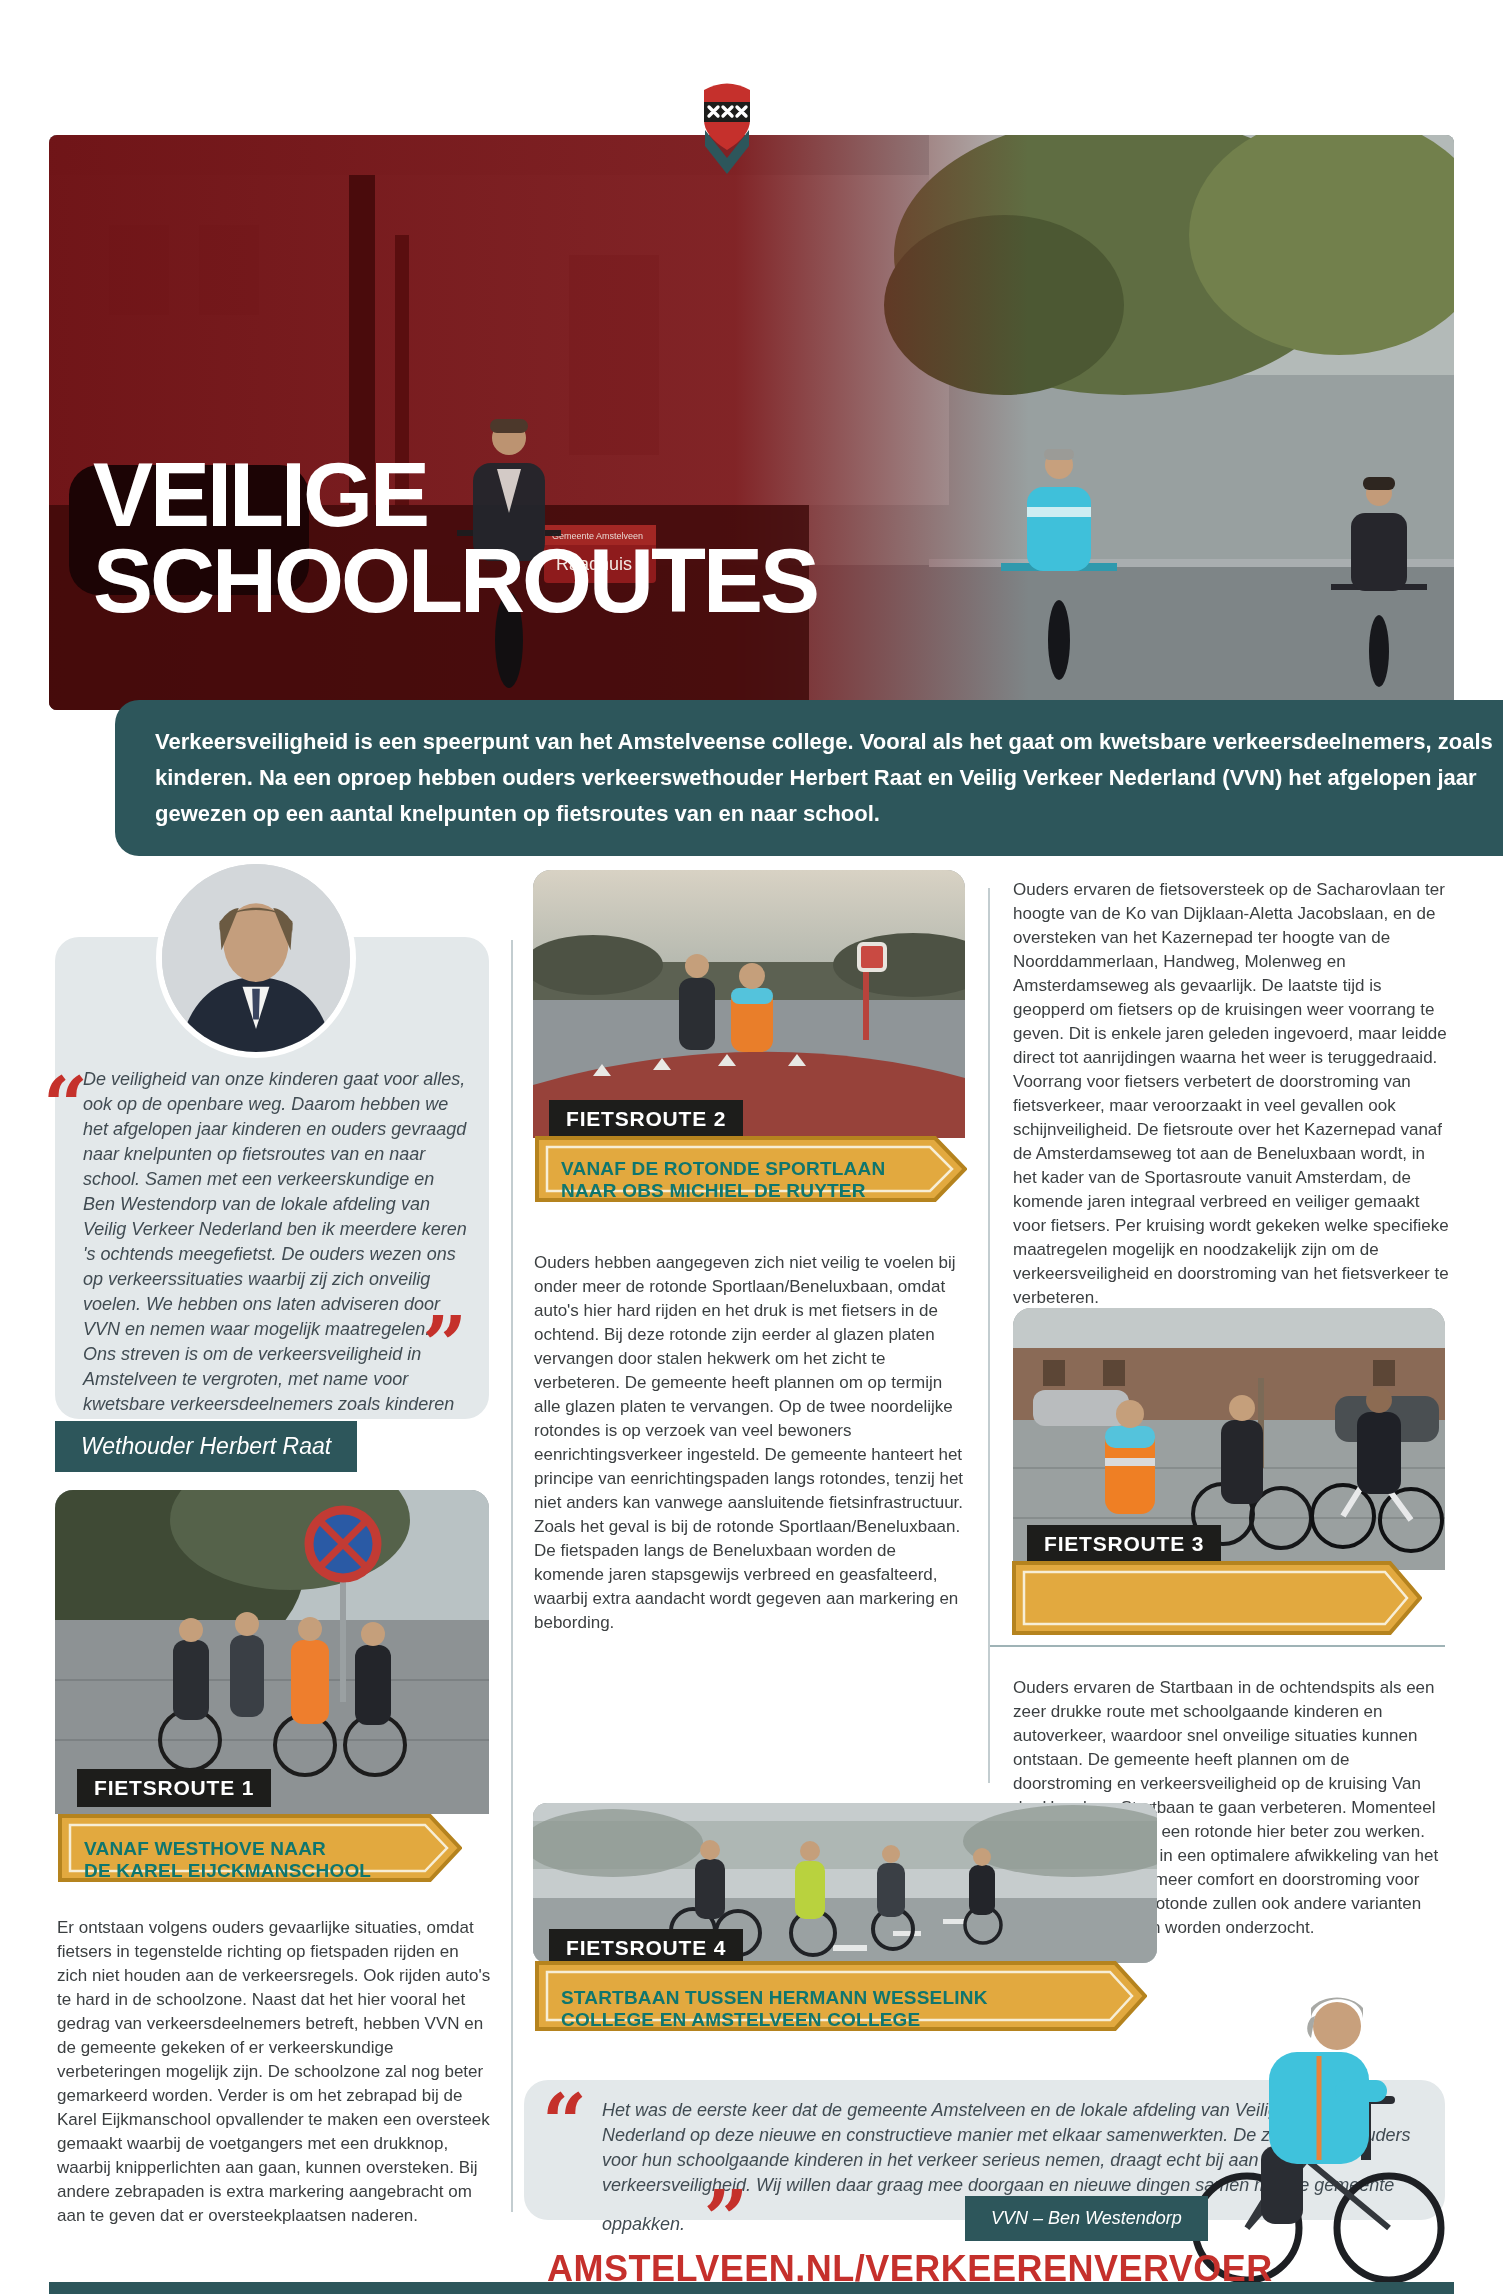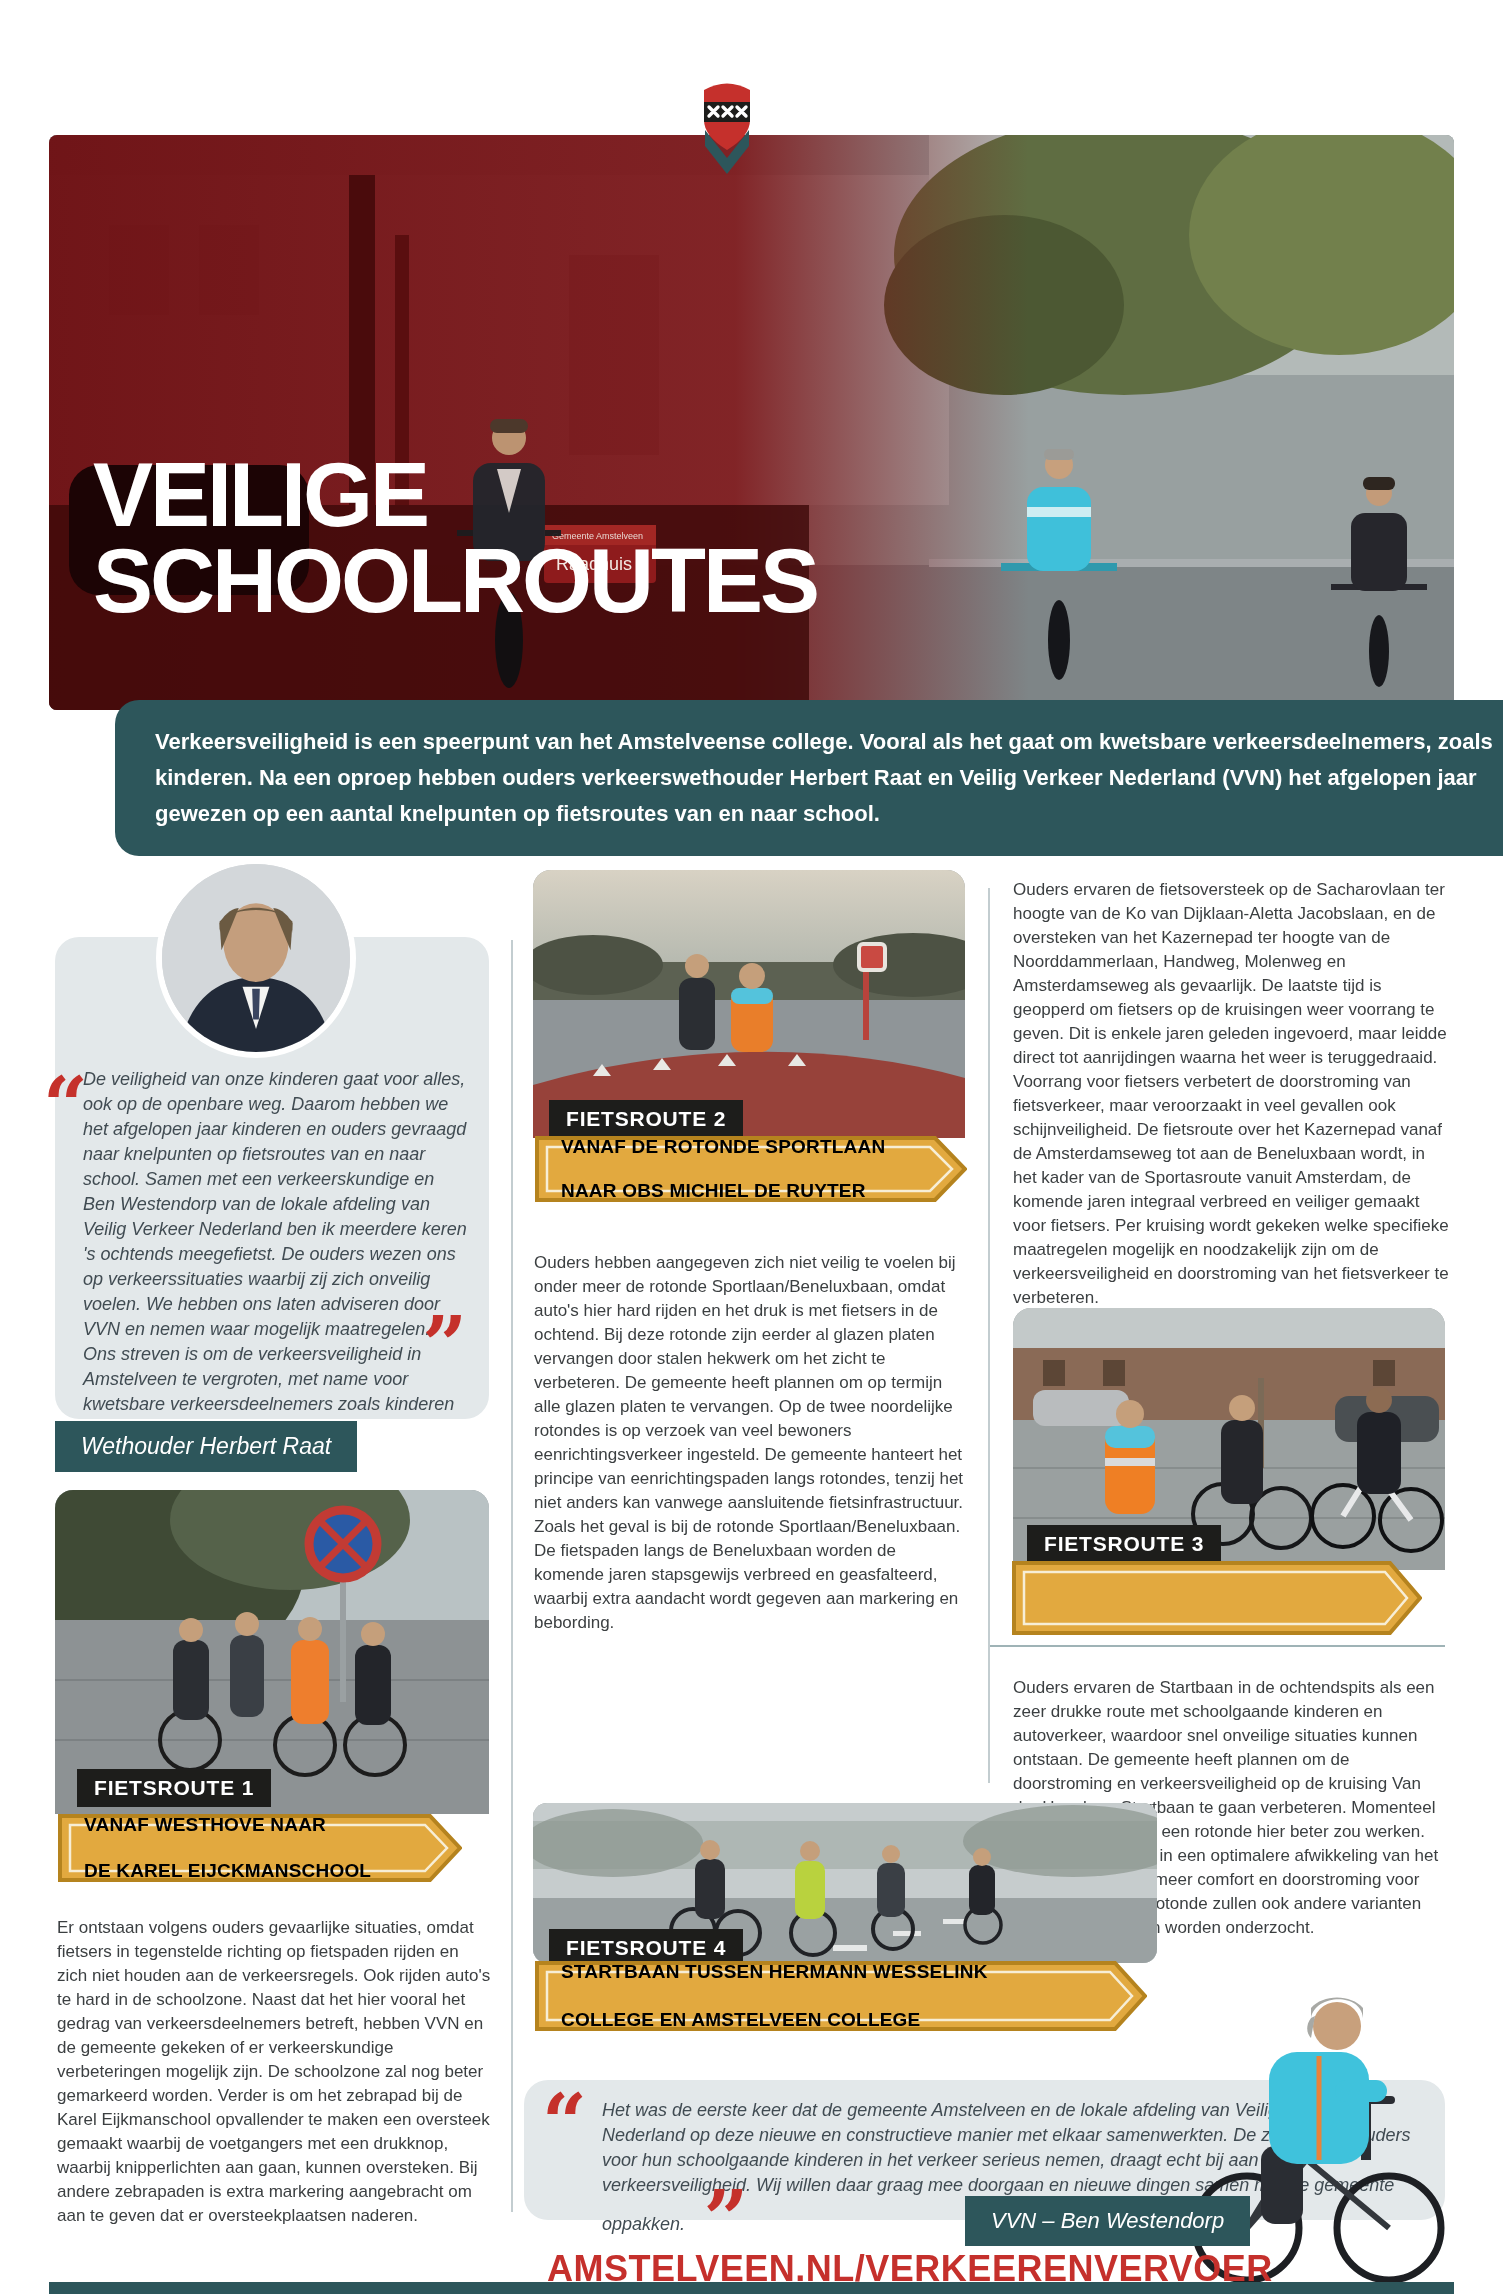--- a/index.html
+++ b/index.html
@@ -63,22 +63,22 @@
   }
   #fr1-label { left:77px;  top:1769px; }
   #fr2-label { left:549px; top:1100px; }
   #fr3-label { left:1027px;top:1525px; }
   #fr4-label { left:549px; top:1929px; }
 
   .banner { z-index:2; }
   .banner svg.banner-bg { position:absolute; left:0; top:0; width:100%; height:100%; }
   .banner-text {
     position:absolute; left:26px; top:0; height:100%;
-    display:flex; flex-direction:column; justify-content:space-between;
-    color:#000000; font-weight:800; font-size:19px; line-height:22px; letter-spacing:0.2px; white-space:nowrap;
+    display:flex; flex-direction:column; justify-content:flex-end;
+    color:#0f766e; font-weight:800; font-size:19px; line-height:22px; letter-spacing:0.2px; white-space:nowrap;
   }
   #fr1-banner { left:58px;  top:1814px; width:404px; height:68px; }
   #fr2-banner { left:535px; top:1136px; width:432px; height:66px; }
   #fr3-banner { left:1012px;top:1561px; width:410px; height:74px; }
   #fr4-banner { left:535px; top:1961px; width:612px; height:70px; }
 
   
   .body-text { font-size:17px; line-height:24px; color:#3b3f41; }
   #fr1-body { left:57px;   top:1916px; width:436px; }
   #fr2-body { left:534px;  top:1251px; width:434px; }
@@ -88,21 +88,21 @@
   
   .vdiv { width:2px; background:#c3cdd0; }
   #vdiv1 { left:511px; top:940px; height:1272px; }
   #vdiv2 { left:988px; top:888px; height:895px; }
   #hdiv-right { left:990px; top:1645px; width:455px; height:2px; background:#9fb3b6; }
 
   
   #vvn-quote { left:524px; top:2080px; width:921px; height:140px; padding:18px 26px 12px 78px; }
   #vvn-openq { left:18px; top:22px; }
   #vvn-closeq-inline { display:inline-block; vertical-align:-16px; margin-left:14px; }
-  #vvn-label { left:965px; top:2196px; font-size:22px; z-index:3; }
+  #vvn-label { left:965px; top:2196px; font-size:18px; z-index:3; }
 
   
   #footer-link { left:547px; top:2248px; color:#c5302c; font-size:36px; font-weight:800;
     letter-spacing:0.5px; text-decoration:none; cursor:pointer; }
   #bottom-bar { left:49px; top:2282px; width:1405px; height:12px; background:#2d565b; }
 </style>
 </head>
 <body>
 
 <div class="abs logo-text" style="left:512px; top:92px;">Gemeente</div>

